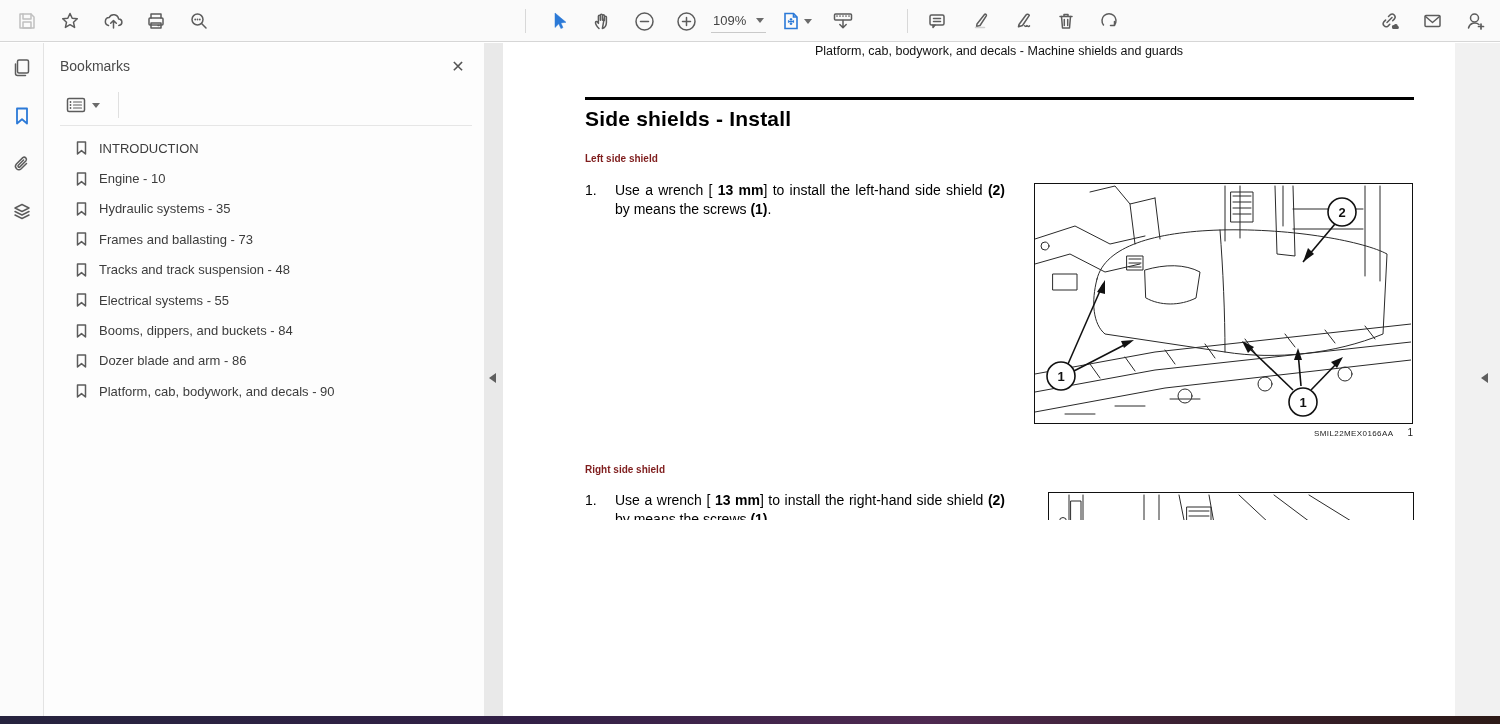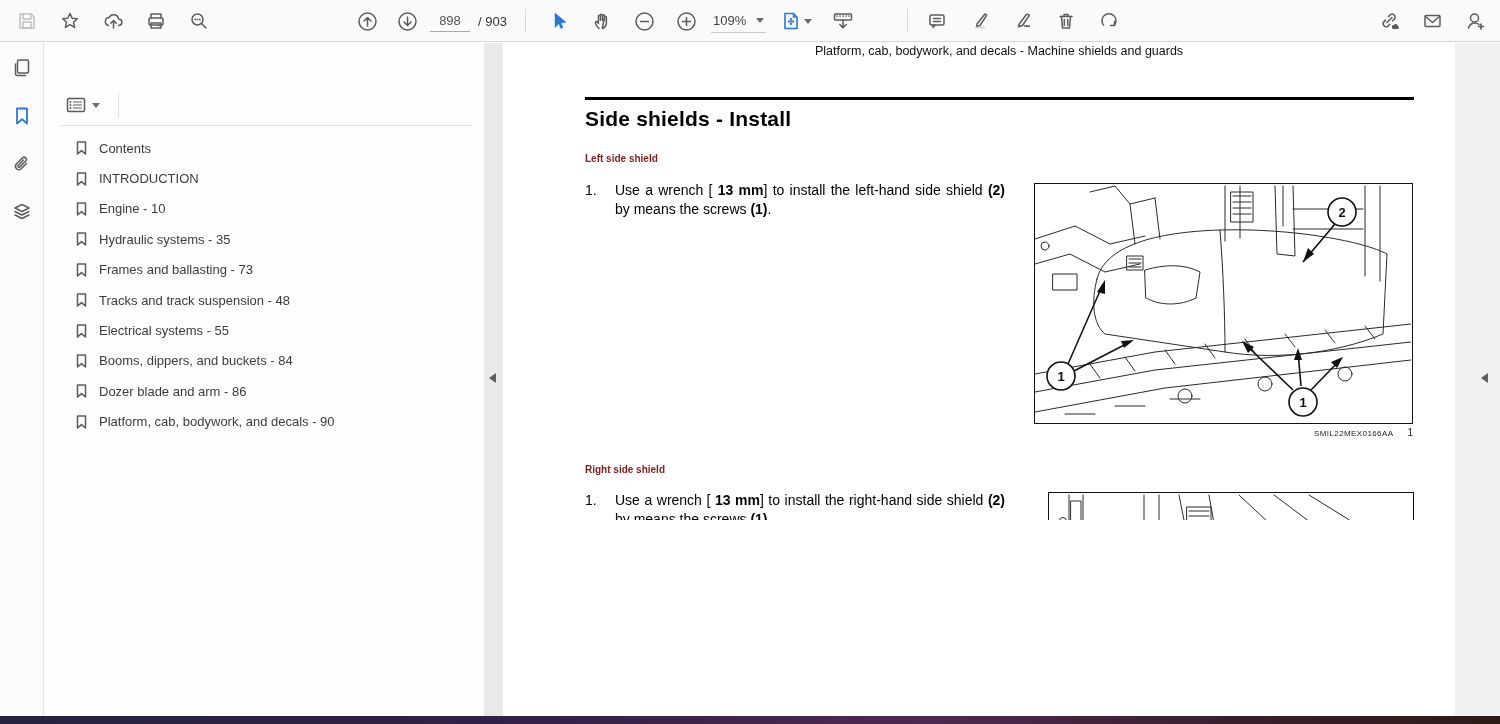--- a/index.html
+++ b/index.html
@@ -102,38 +102,20 @@
     </div>
     <div class="tbtn">
       <svg width="20" height="20" viewBox="0 0 20 20" class="ic">
         <circle cx="8.5" cy="8.5" r="5.5"></circle>
           <path d="M12.8 12.8 L17 17"></path>
         <path d="M6.2 8.5 h.01 M8.5 8.5 h.01 M10.8 8.5 h.01" stroke-width="1.8"></path>
       </svg>
     </div>
   </div>
 
-  <div class="tb" style="left:350px; gap:6px;">
-    <div class="tbtn">
-      <svg width="21" height="21" viewBox="0 0 21 21" class="ic">
-        <circle cx="10.5" cy="10.5" r="8.5"></circle>
-          <path d="M10.5 15 v-8 M7 10 l3.5-3.5 3.5 3.5"></path>
-      </svg>
-    </div>
-    <div class="tbtn">
-      <svg width="21" height="21" viewBox="0 0 21 21" class="ic">
-        <circle cx="10.5" cy="10.5" r="8.5"></circle>
-          <path d="M10.5 6 v8 M7 11 l3.5 3.5 3.5-3.5"></path>
-      </svg>
-    </div>
-    <div class="pagebox">
-      <div class="pagenum">898</div>
-      <div class="pagetotal">/ 903</div>
-    </div>
-  </div>
 
   <div class="sep" style="left:525px;"></div>
 
   <div class="tb" style="left:543px; gap:8px;">
     <div class="tbtn">
       <svg width="20" height="20" viewBox="0 0 20 20">
         <path d="M5 2 L5 16.5 L8.8 12.8 L10.9 17.6 L13 16.6 L10.9 11.9 L16 11.3 Z" fill="#2b79d7" stroke="#2b79d7" stroke-width="0.5"></path>
       </svg>
     </div>
     <div class="tbtn">
@@ -253,40 +235,38 @@
   <div class="tbtn">
     <svg width="22" height="22" viewBox="0 0 22 22" class="ic">
       <path d="M11 3.5 l7 3.5 -7 3.5 -7-3.5 z"></path>
         <path d="M4 10.5 l7 3.5 7-3.5"></path>
         <path d="M4 14 l7 3.5 7-3.5"></path>
     </svg>
   </div>
 </div>
 
 <div class="panel">
+  <div class="panel-head">
+    <span class="panel-title">Bookmarks</span>
+    <span class="xbtn">✕</span>
+  </div>
   <div class="opts-row">
     <div class="opts-btn">
       <svg width="20" height="16" viewBox="0 0 20 16" class="ic">
         <rect x="1.5" y="1.5" width="17" height="13" rx="1.5"></rect>
         <path d="M4.5 5 h.01 M4.5 8 h.01 M4.5 11 h.01" stroke-width="1.8"></path>
         <path d="M7.5 5 h8 M7.5 8 h8 M7.5 11 h8" stroke-width="1.2"></path>
       </svg>
       <span class="caret"></span>
     </div>
     <div class="opts-sep"></div>
   </div>
   <div class="panel-div"></div>
 
   <div class="bm-list">
-    <div class="bm-item">
-      <svg width="15" height="16" viewBox="0 0 15 16" class="ic">
-          <path d="M3.5 2 h8 v12 l-4-3.4 -4 3.4 z"></path>
-        </svg>
-      <span class="bm-label">Contents</span>
-    </div>
     <div class="bm-item">
       <svg width="15" height="16" viewBox="0 0 15 16" class="ic">
           <path d="M3.5 2 h8 v12 l-4-3.4 -4 3.4 z"></path>
         </svg>
       <span class="bm-label">INTRODUCTION</span>
     </div>
     <div class="bm-item">
       <svg width="15" height="16" viewBox="0 0 15 16" class="ic">
           <path d="M3.5 2 h8 v12 l-4-3.4 -4 3.4 z"></path>
         </svg>

